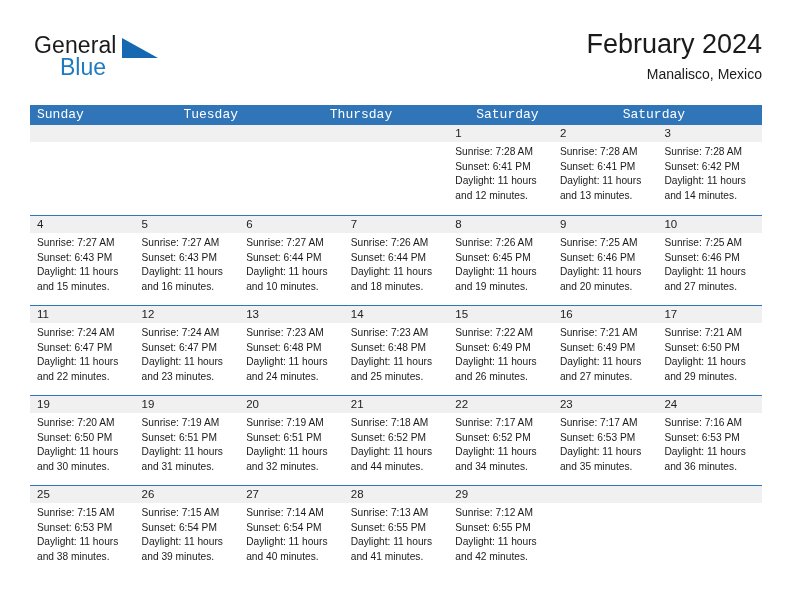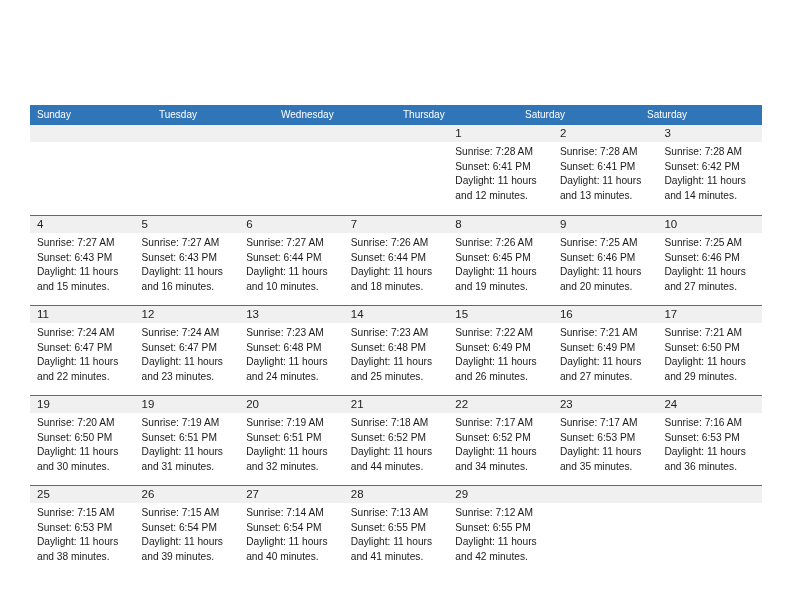--- a/index.html
+++ b/index.html
@@ -94,26 +94,27 @@
   }
 
   .weekday-row {
     display: flex;
     background: #3075b8;
     height: 20px;
   }
   .weekday {
     flex: 1 1 0;
     color: #ffffff;
-    font-size: 10px;
+    font-size: 13px;
     line-height: 20px;
     padding-left: 7px;
     box-sizing: border-box;
     white-space: nowrap;
     overflow: hidden;
+    font-family: Liberation Mono, monospace;
   }
 
   .week-row {
     display: flex;
     height: 90px;
     border-top: 1.4px solid #3075b8;
     box-sizing: border-box;
   }
   .week-row.first {
     border-top: none;
@@ -148,26 +149,37 @@
   }
   .day-info div {
     white-space: nowrap;
   }
 </style>
 </head>
 <body>
 
 <div class="page">
 
+  <div class="header">
+    <div class="brand">
+      <span class="brand-general">General</span>
+      <span class="brand-triangle"></span>
+      <span class="brand-blue">Blue</span>
+    </div>
+
+    <div class="title-block">
+      <div class="cal-title">February 2024</div>
+      <div class="cal-subtitle">Manalisco, Mexico</div>
+    </div>
+  </div>
 
   <div class="calendar">
     <div class="weekday-row">
         <div class="weekday">Sunday</div>
         <div class="weekday">Tuesday</div>
-        <div class="weekday">Wednesday</div>
         <div class="weekday">Thursday</div>
         <div class="weekday">Saturday</div>
         <div class="weekday">Saturday</div>
       </div>
     <div id="weeks-container">
         <div class="week-row first">
           <div class="day-cell empty">
             <div class="day-number-band">
               <span class="day-number"></span>
             </div>

